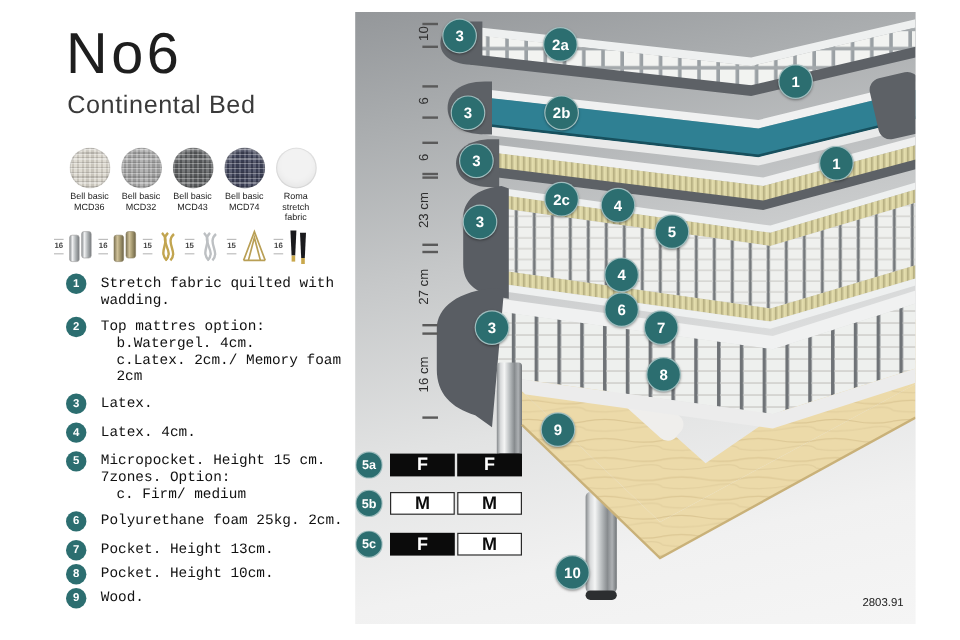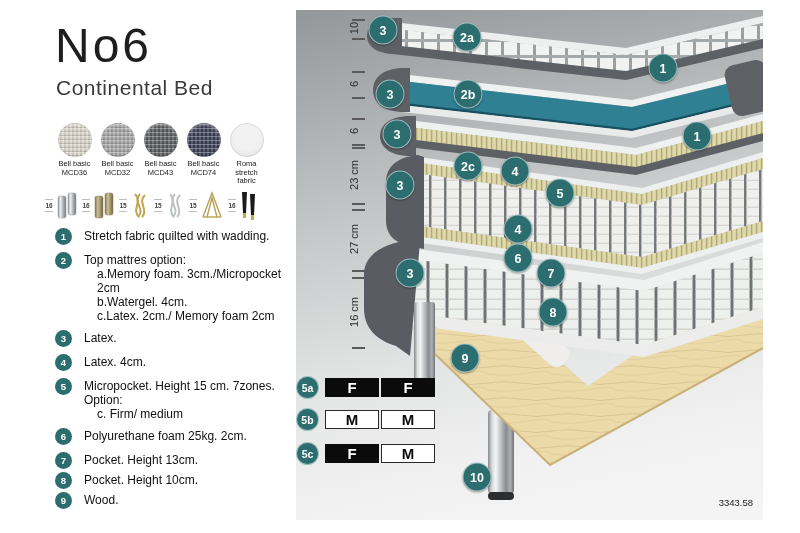--- a/index.html
+++ b/index.html
@@ -24,21 +24,21 @@
   .leg-item{display:flex;align-items:center;gap:2px;}
   .leg-num{display:flex;flex-direction:column;align-items:center;font-size:6.5px;font-weight:bold;color:#444;}
   .leg-num::before,.leg-num::after{content:"";width:8px;height:1px;background:#bdbdbd;margin:2px 0;}
   .leg-icon{display:block;}
 
   .legend{left:55px;top:229px;width:242px;}
   .lg-row{display:flex;gap:12px;margin-bottom:8px;}
   .lg-row.tight{margin-bottom:4px;}
   .lg-badge{flex:0 0 auto;width:17px;height:17px;border-radius:50%;background:#2c6e70;color:#fff;
     font-size:9.5px;font-weight:bold;display:flex;align-items:center;justify-content:center;margin-top:-1px;}
-  .lg-text{font-size:12px;line-height:14px;color:#111;}
+  .lg-text{font-size:12px;line-height:14px;color:#111;font-family:Liberation Mono, monospace;}
   .lg-sub{padding-left:13px;}
 
   
   .panel{left:296px;top:10px;width:467px;height:510px;overflow:hidden;
     background:linear-gradient(168deg,#94979a 0%,#a9acae 16%,#c6c8c9 38%,#e2e3e3 62%,#f1f1f1 82%,#f5f5f5 100%);}
   .panel svg{position:absolute;left:0;top:0;}
 
   .dim{position:absolute;width:56px;height:16px;line-height:16px;text-align:center;
     font-size:11px;color:#2e2e2e;transform:rotate(-90deg);left:30px;}
   .tick{position:absolute;left:56px;width:13px;height:1.5px;background:#5a5a5a;}
@@ -164,21 +164,20 @@
   <div class="lg-row">
     <span class="lg-badge">1</span>
     <div class="lg-text">
         <div>Stretch fabric quilted with wadding.</div>
       </div>
   </div>
   <div class="lg-row">
     <span class="lg-badge">2</span>
     <div class="lg-text">
       <div>Top mattres option:</div>
-      <div class="lg-sub">a.Memory foam. 3cm./Micropocket 2cm</div>
       <div class="lg-sub">b.Watergel. 4cm.</div>
       <div class="lg-sub">c.Latex. 2cm./ Memory foam 2cm</div>
     </div>
   </div>
   <div class="lg-row">
     <span class="lg-badge">3</span>
     <div class="lg-text">
         <div>Latex.</div>
       </div>
   </div>
@@ -376,14 +375,14 @@
     </div>
   </div>
   <div class="firm-row" style="top:432px">
     <span class="firm-badge">5c</span>
     <div class="firm-bar">
       <div class="cell dark">F</div>
       <div class="cell light">M</div>
     </div>
   </div>
 
-  <div class="version">3343.58</div>
+  <div class="version">2803.91</div>
 </div>
 
 </body></html>

